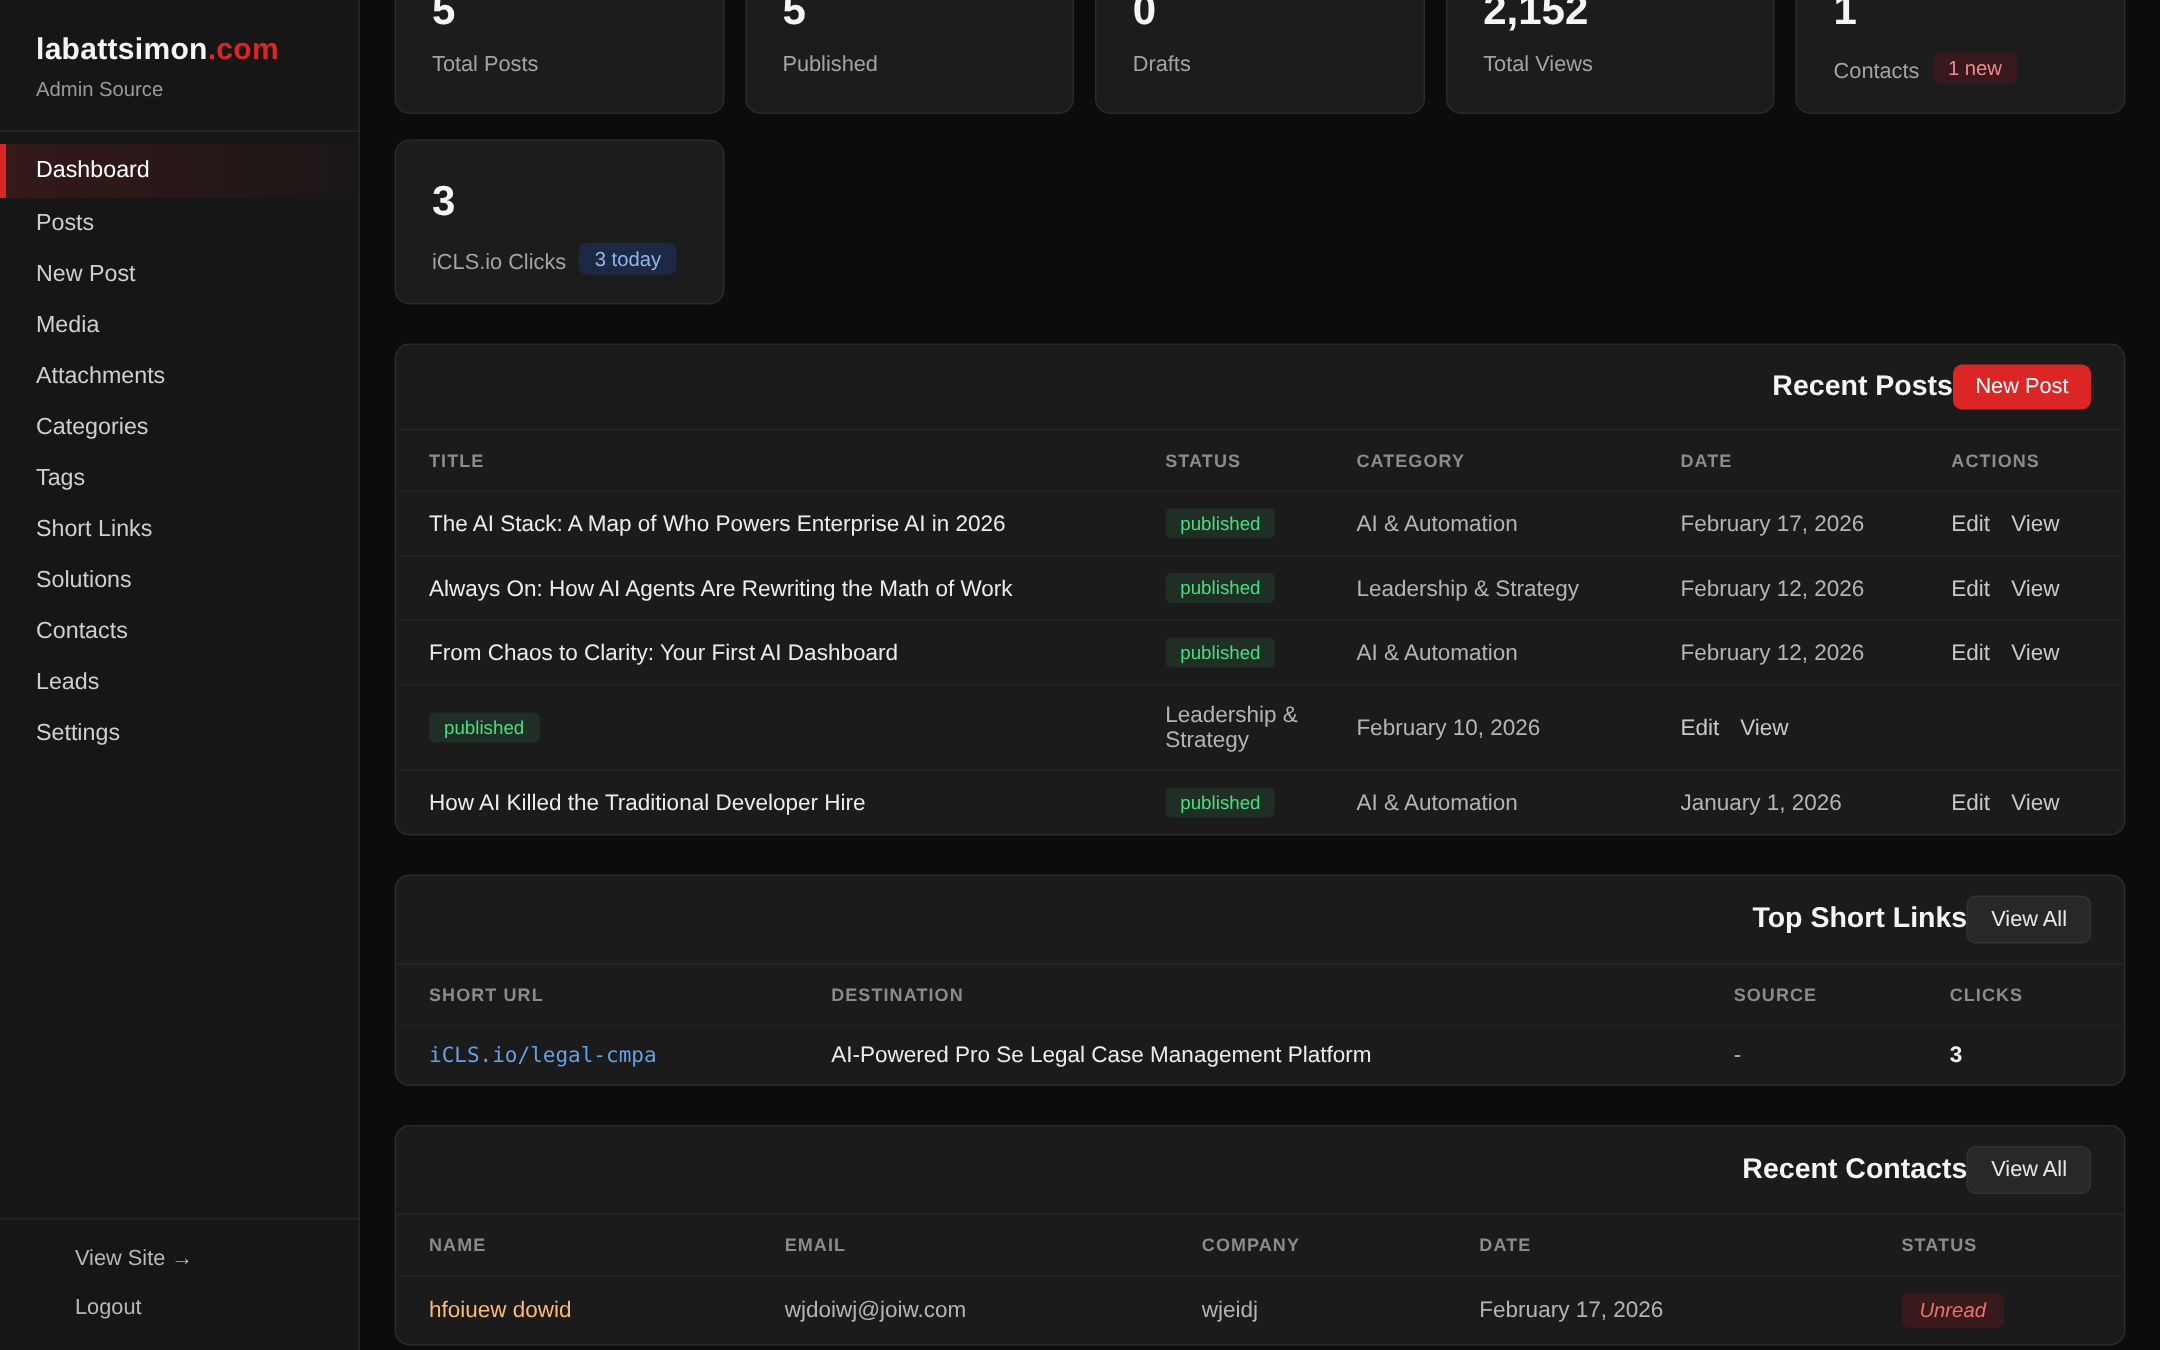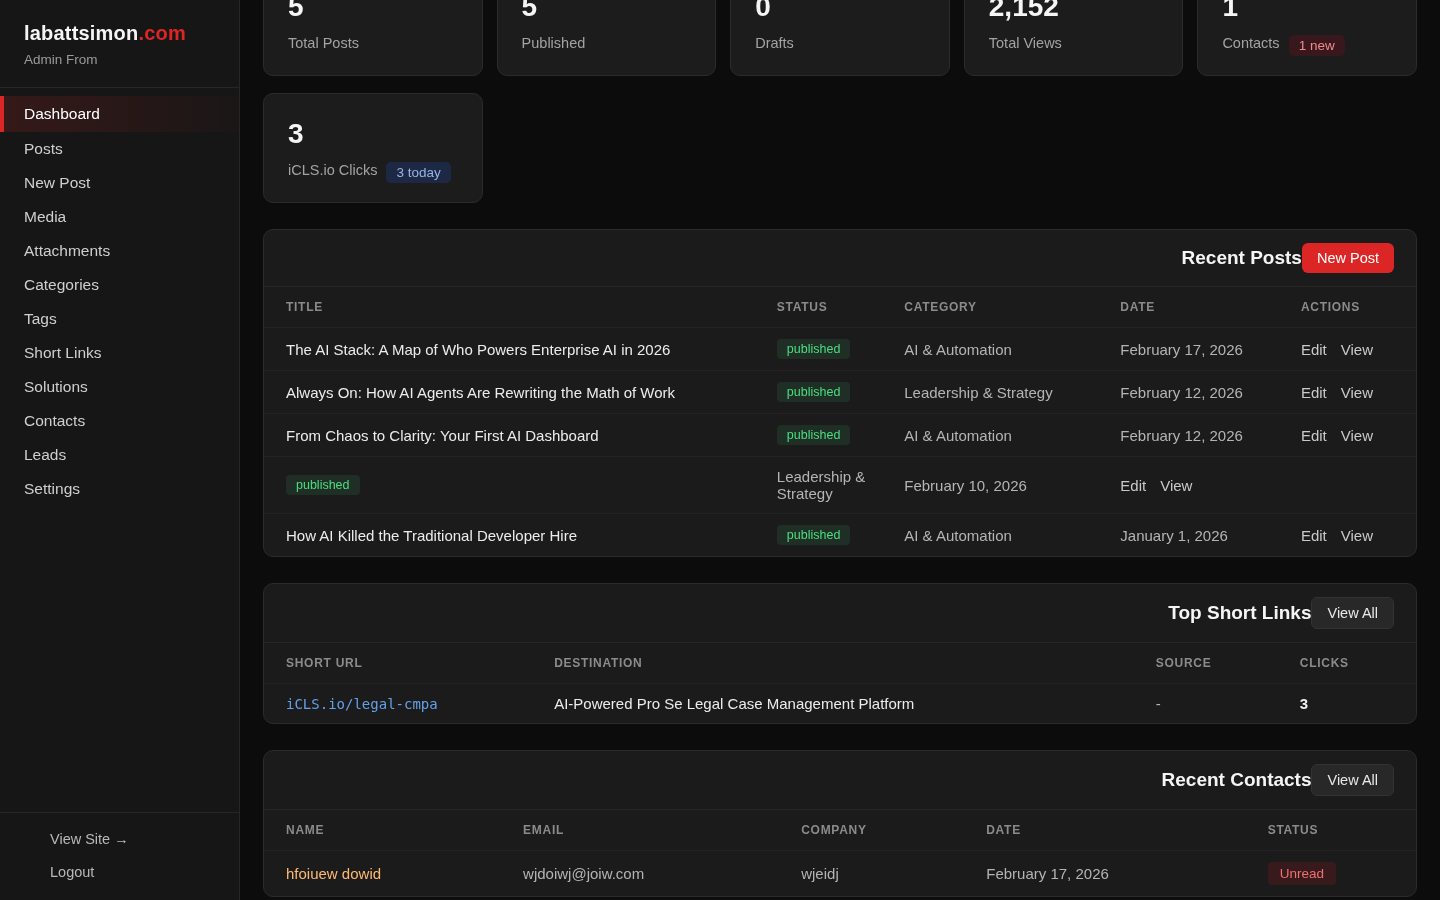--- a/index.html
+++ b/index.html
@@ -35,21 +35,21 @@
   .main { flex:1; padding:0 23px; overflow:hidden; }
   .stats-grid {
     margin-top:-34px; display:grid; grid-template-columns:repeat(5,1fr);
     gap:17px 14px;
   }
   .stat-card {
     background:#1c1c1c; border:1px solid #2b2b2b; border-radius:10px;
     height:110px; padding:24px;
   }
   .stat-value { font-size:28px; font-weight:700; color:#f5f5f5; line-height:1.15; }
-  .stat-label-row { margin-top:12px; display:flex; align-items:flex-start; gap:9px; }
+  .stat-label-row { margin-top:12px; display:flex; align-items:flex-end; gap:9px; }
   .stat-label { font-size:14.5px; color:#a3a3a3; }
   .badge { border-radius:5px; padding:3px 10px; font-size:13.5px; white-space:nowrap; }
   .badge-red  { background:#38181c; color:#ef8a8a; }
   .badge-blue { background:#1d2844; color:#93b4e8; }
   
   .panel {
     margin-top:26px; background:#1b1b1b; border:1px solid #2b2b2b;
     border-radius:10px; overflow:hidden;
   }
   .panel-head {
@@ -73,37 +73,37 @@
   .cols-contacts { grid-template-columns:21.4% 25.1% 16.7% 25.4% auto; }
   .c-title { color:#ececec; }
   .c-dim { color:#b4b4b4; }
   .c-name { color:#fdba74; }
   .badge-published {
     display:inline-block; background:rgba(74,222,128,.10); color:#4ade80;
     border-radius:4px; padding:3px 10px; font-size:12.5px;
   }
   .badge-unread {
     display:inline-block; background:#381a1c; color:#ef7070;
-    border-radius:4px; padding:4px 12px; font-size:13.5px;
+    border-radius:4px; padding:4px 12px; font-size:13.5px;font-style:italic;
   }
   .actions { display:flex; gap:14px; }
   .actions a { color:#c9c9c9; font-size:15px; cursor:pointer; text-decoration:none; }
   .mono-link {
     font-family:"DejaVu Sans Mono","Liberation Mono",monospace;
     font-size:14px; color:#64a0e8; cursor:pointer; text-decoration:none;
   }
   .c-clicks { font-weight:700; color:#f0f0f0; }
 </style>
 </head>
 <body>
 
 <aside class="sidebar">
   <div class="brand">
     <div class="brand-name"><span>labattsimon</span><span class="tld">.com</span></div>
-    <div class="brand-sub">Admin From</div>
+    <div class="brand-sub">Admin Source</div>
   </div>
   <div class="side-divider"></div>
   <nav class="nav">
     <a class="nav-item active">Dashboard</a>
     <a class="nav-item">Posts</a>
     <a class="nav-item">New Post</a>
     <a class="nav-item">Media</a>
     <a class="nav-item">Attachments</a>
     <a class="nav-item">Categories</a>
     <a class="nav-item">Tags</a>

